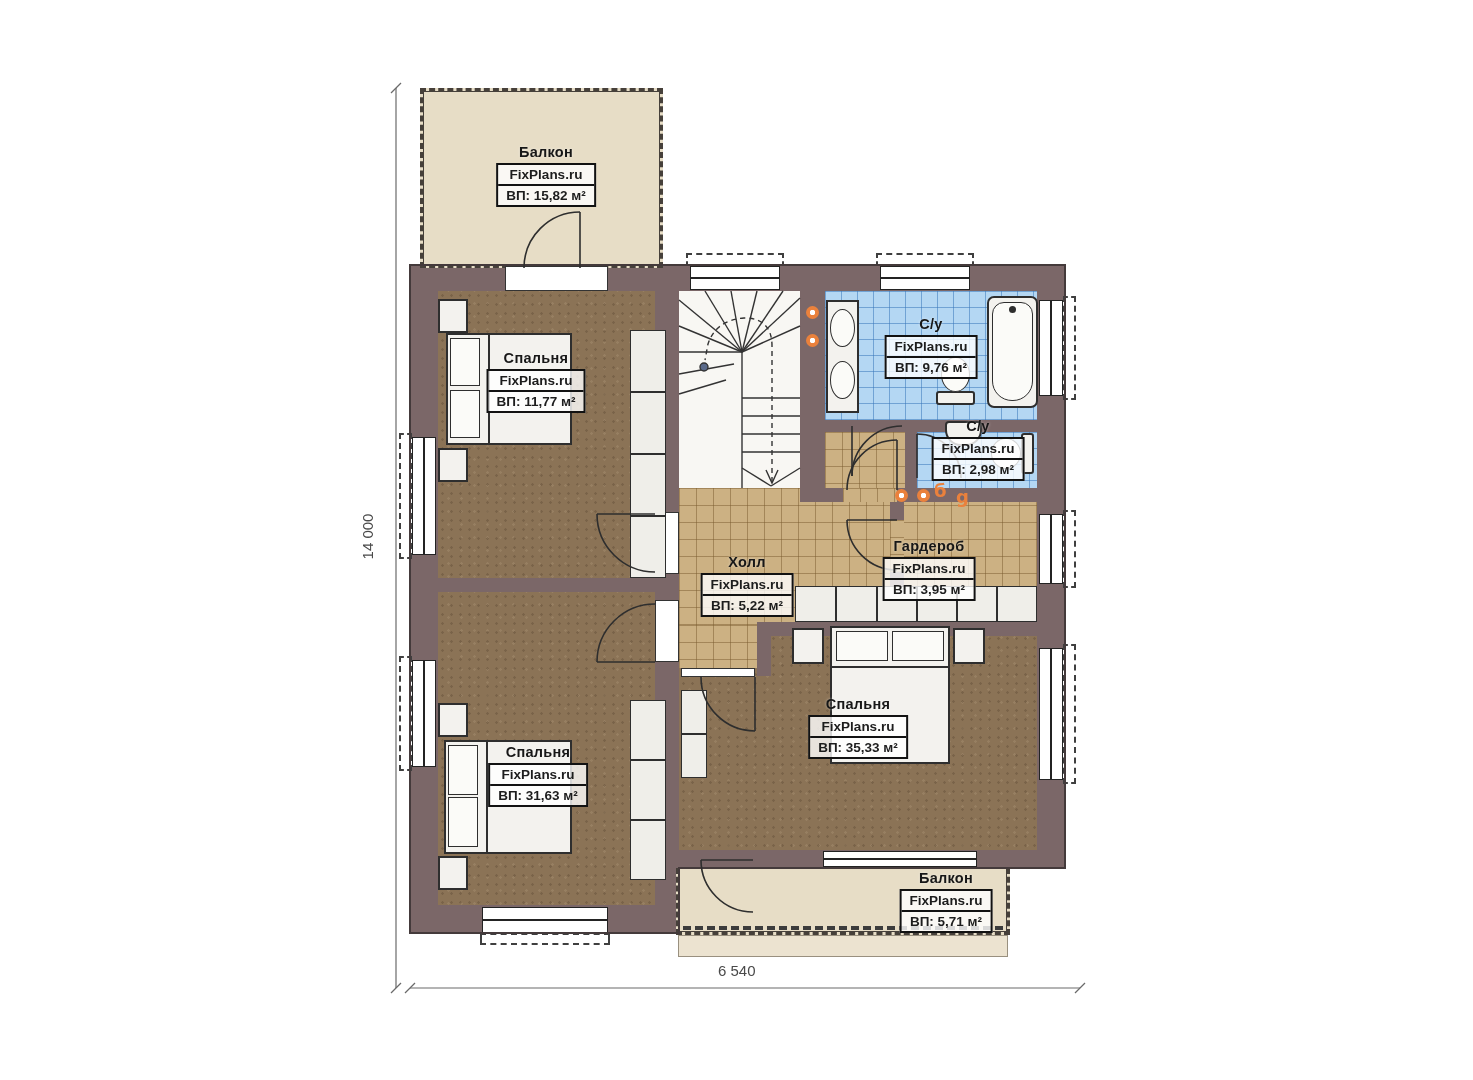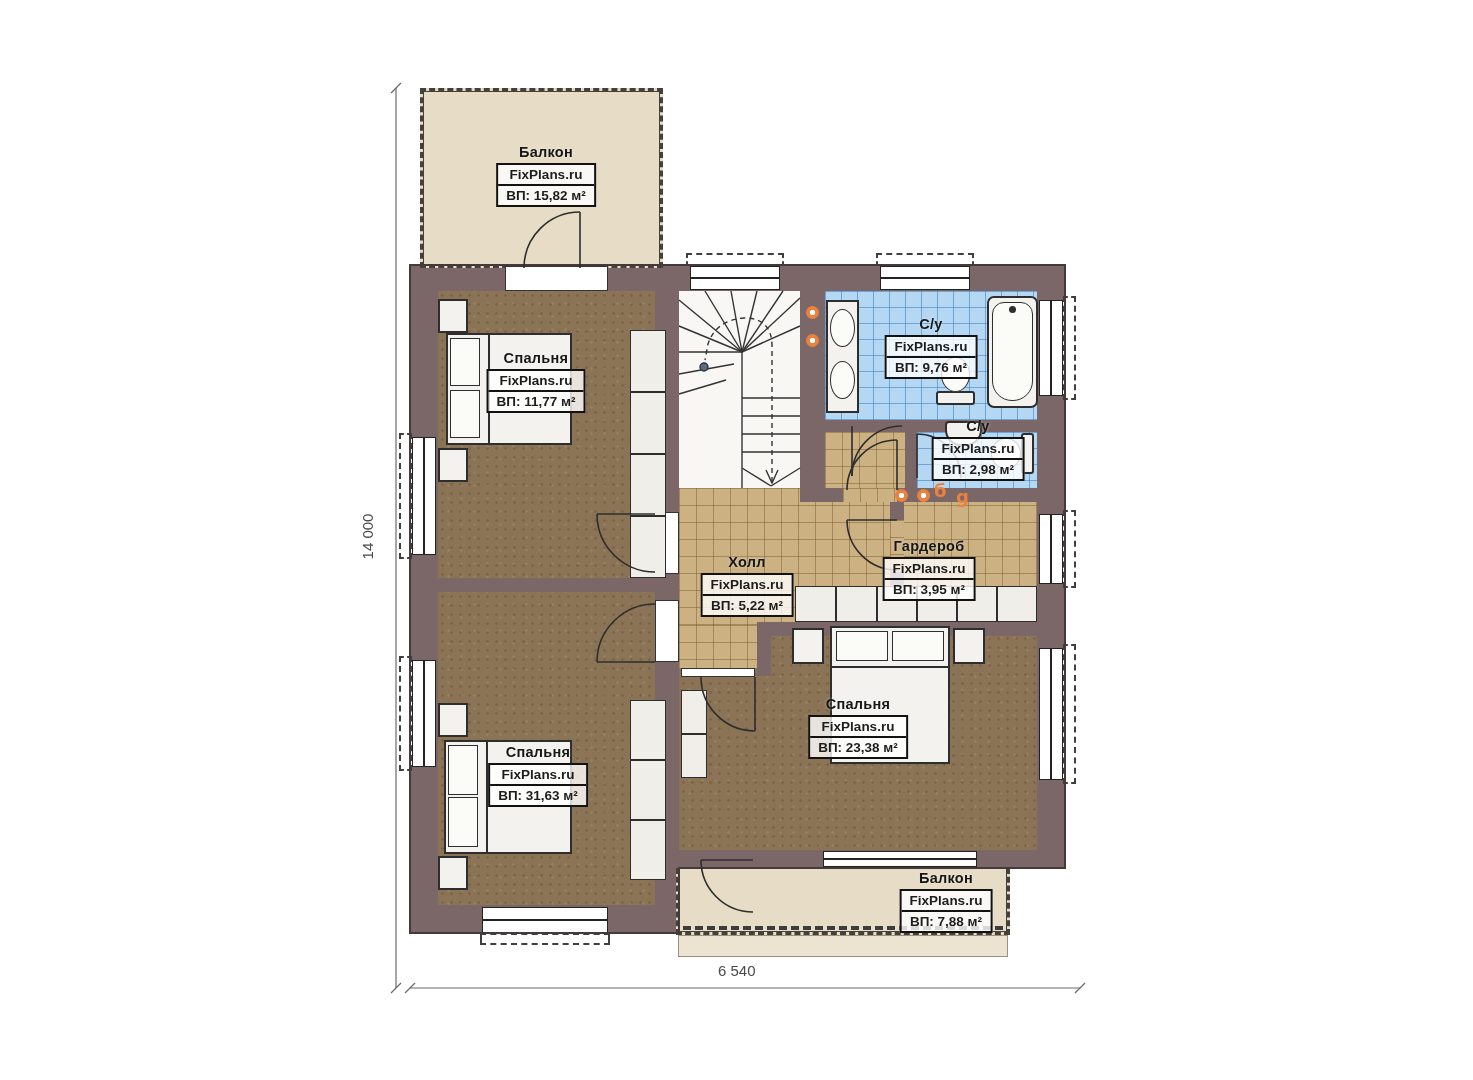--- a/index.html
+++ b/index.html
@@ -316,28 +316,28 @@
     <div class="label-table">
       <div class="label-row">FixPlans.ru</div>
       <div class="label-row">ВП: 31,63 м²</div>
     </div>
   </div>
 
   <div class="room-label" style="left:858px;top:696px;">
     <div class="room-name">Спальня</div>
     <div class="label-table">
       <div class="label-row">FixPlans.ru</div>
-      <div class="label-row">ВП: 23,38 м²</div>
+      <div class="label-row">ВП: 35,33 м²</div>
     </div>
   </div>
 
   <div class="room-label" style="left:946px;top:870px;">
     <div class="room-name">Балкон</div>
     <div class="label-table">
       <div class="label-row">FixPlans.ru</div>
-      <div class="label-row">ВП: 7,88 м²</div>
+      <div class="label-row">ВП: 5,71 м²</div>
     </div>
   </div>
 
   <div class="dim-label vert" style="left:345px;top:528px;">14 000</div>
   <div class="dim-label" style="left:718px;top:962px;">6 540</div>
 
 </div>
 
 </body></html>

